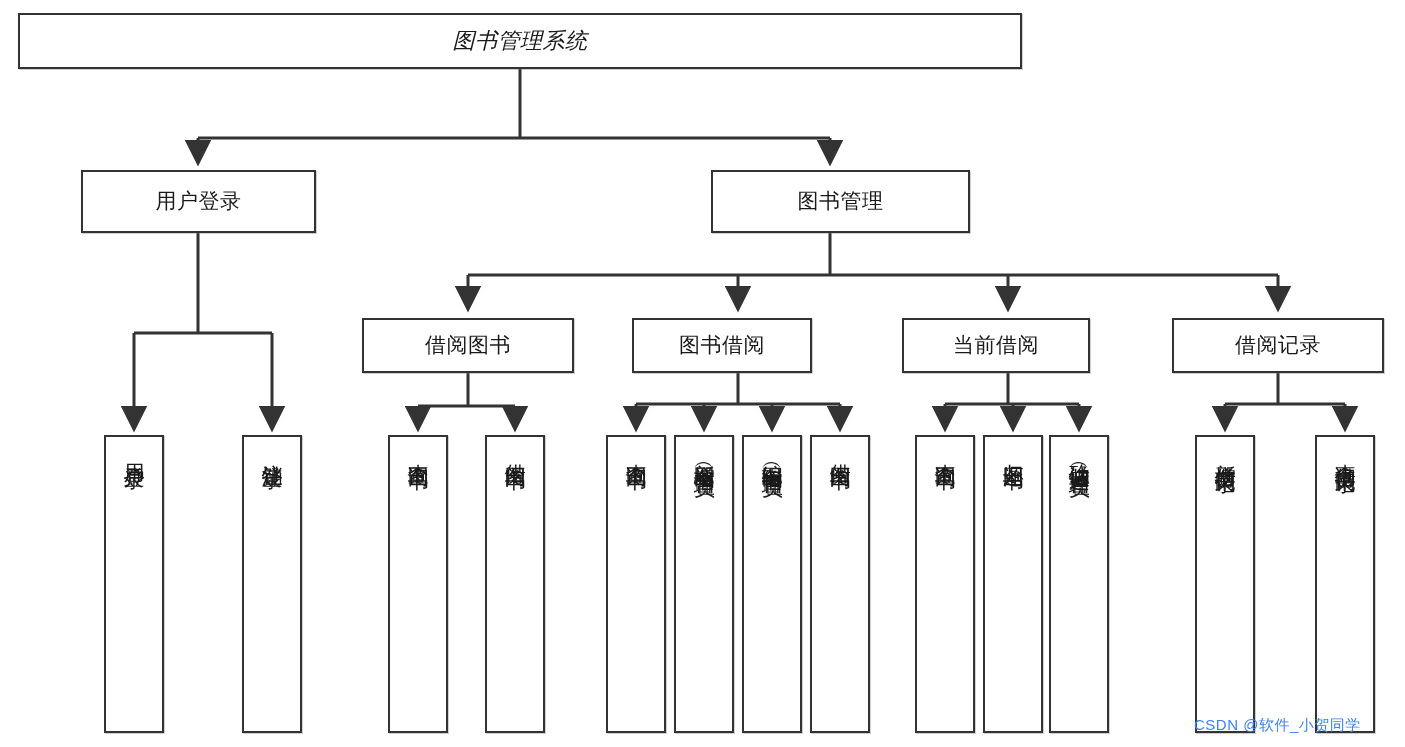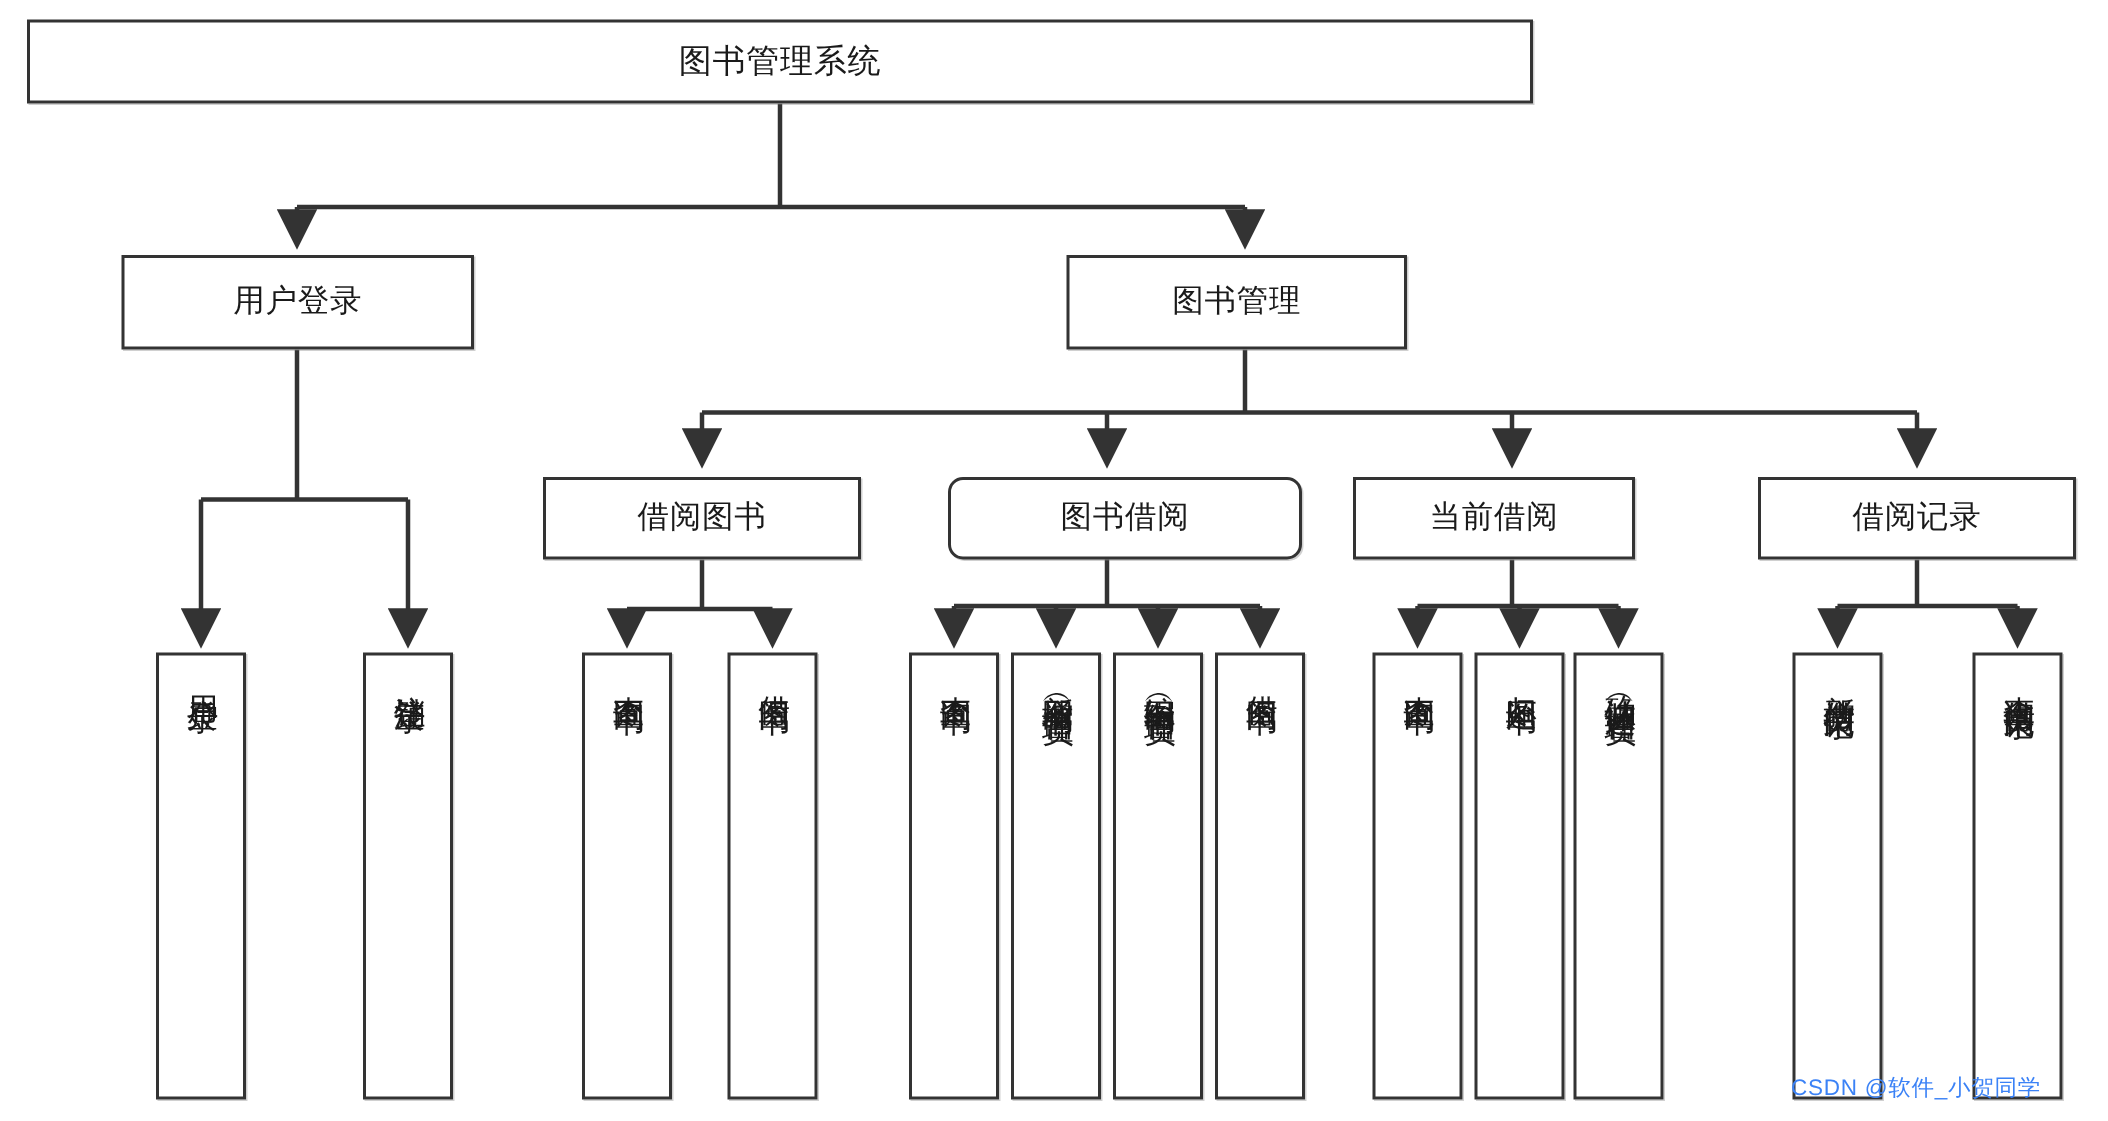--- a/index.html
+++ b/index.html
@@ -43,20 +43,21 @@
     line-height: 1.18;
     letter-spacing: 0.5px;
   }
   
   .node.h .label {
     font-size: 21px;
     white-space: nowrap;
   }
   .node.root .label {
     font-size: 22px;
+    font-style: italic;
   }
   
   .node.v {
     padding: 10px 0 0 0;
     align-items: flex-start;
     justify-content: center;
   }
   .node.v .label {
     writing-mode: vertical-rl;
     text-orientation: upright;
@@ -129,28 +130,28 @@
     </g>
   </svg>
 
   <div class="node h root" style="left:18px; top:13px; width:1004px; height:56px;">
     <span class="label">图书管理系统</span>
   </div>
 
   <div class="node h" style="left:81px; top:170px; width:235px; height:63px;">
     <span class="label">用户登录</span>
   </div>
-  <div class="node h" style="left:711px; top:170px; width:227px; height:63px;">
+  <div class="node h" style="left:711px; top:170px; width:259px; height:63px;">
     <span class="label">图书管理</span>
   </div>
 
   <div class="node h" style="left:362px; top:318px; width:212px; height:55px;">
     <span class="label">借阅图书</span>
   </div>
-  <div class="node h" style="left:632px; top:318px; width:236px; height:55px;border-radius:10px;">
+  <div class="node h" style="left:632px; top:318px; width:180px; height:55px;">
     <span class="label">图书借阅</span>
   </div>
   <div class="node h" style="left:902px; top:318px; width:188px; height:55px;">
     <span class="label">当前借阅</span>
   </div>
   <div class="node h" style="left:1172px; top:318px; width:212px; height:55px;">
     <span class="label">借阅记录</span>
   </div>
 
   <div class="node v" style="left:104px; top:435px; width:60px; height:298px;">

